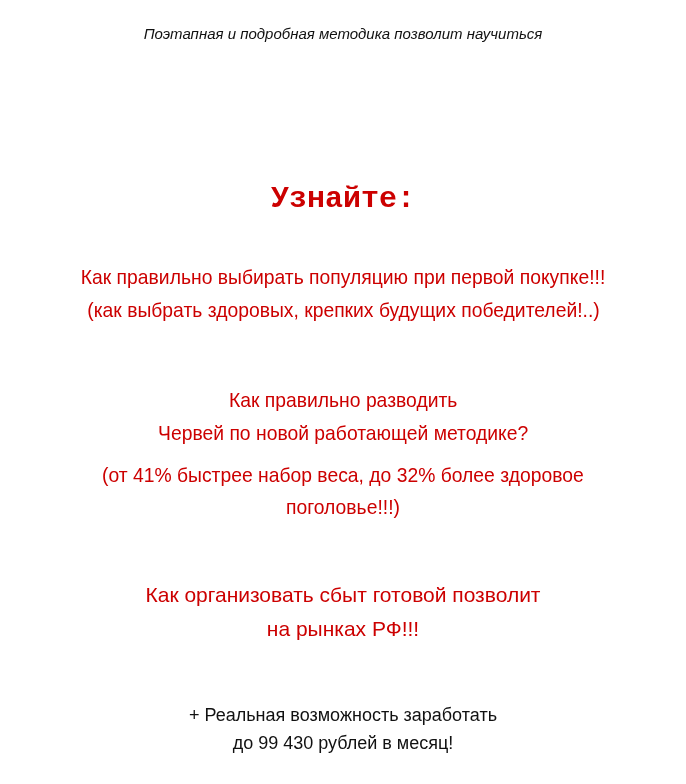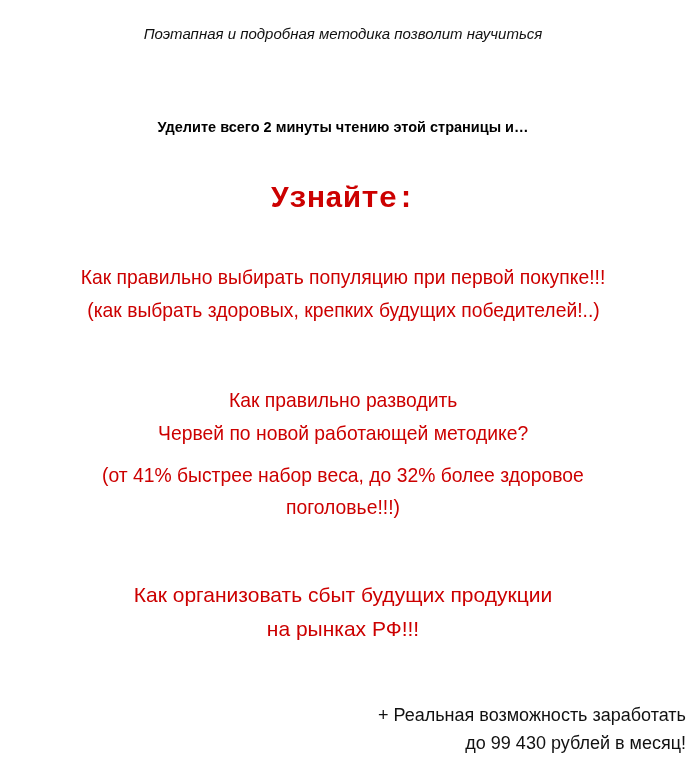--- a/index.html
+++ b/index.html
@@ -4,40 +4,39 @@
 <style>
   html, body { margin: 0; padding: 0; background: #ffffff; }
   body { width: 686px; height: 784px; overflow: hidden; font-family: "Liberation Sans", sans-serif; }
   .page { position: relative; width: 686px; height: 678px; border-radius: 13px; }
   .line { position: absolute; left: 0; width: 686px; text-align: center; white-space: nowrap; }
   .intro { font-style: italic; font-size: 15px; color: #111111; }
   .lead { font-weight: bold; font-size: 14.5px; color: #000000; }
   .headline { font-weight: bold; font-size: 30px; color: #cc0000; }
   .red { font-size: 21px; color: #cc0000; }
   .cond { display: inline-block; transform: scaleX(0.92); transform-origin: center; }
-  .black { font-size: 18px; color: #111111; text-align: right; }
+  .black { font-size: 18px; color: #111111; }
 </style>
 </head>
 <body>
 
 <div class="page">
 
   <div class="line intro" style="top:25px;">Поэтапная и подробная методика позволит научиться</div>
 
-  <div class="line lead" style="top:119px;">Уделите всего 2 минуты чтению этой страницы и…</div>
 
   <div class="line headline" style="top:182px;font-family:Liberation Mono, monospace;">Узнайте:</div>
 
   <div class="line red" style="top:265px;"><span class="cond">Как правильно выбирать популяцию при первой покупке!!!</span></div>
   <div class="line red" style="top:298px;"><span class="cond">(как выбрать здоровых, крепких будущих победителей!..)</span></div>
 
   <div class="line red" style="top:388px;"><span class="cond">Как правильно разводить</span></div>
   <div class="line red" style="top:421px;"><span class="cond">Червей по новой работающей методике?</span></div>
   <div class="line red" style="top:463px;"><span class="cond">(от 41% быстрее набор веса, до 32% более здоровое</span></div>
   <div class="line red" style="top:495px;"><span class="cond">поголовье!!!)</span></div>
 
-  <div class="line red" style="top:583px;">Как организовать сбыт будущих продукции</div>
+  <div class="line red" style="top:583px;">Как организовать сбыт готовой позволит</div>
   <div class="line red" style="top:617px;">на рынках РФ!!!</div>
 
   <div class="line black" style="top:705px;">+ Реальная возможность заработать</div>
   <div class="line black" style="top:733px;">до 99 430 рублей в месяц!</div>
 
 </div>
 
 </body></html>

